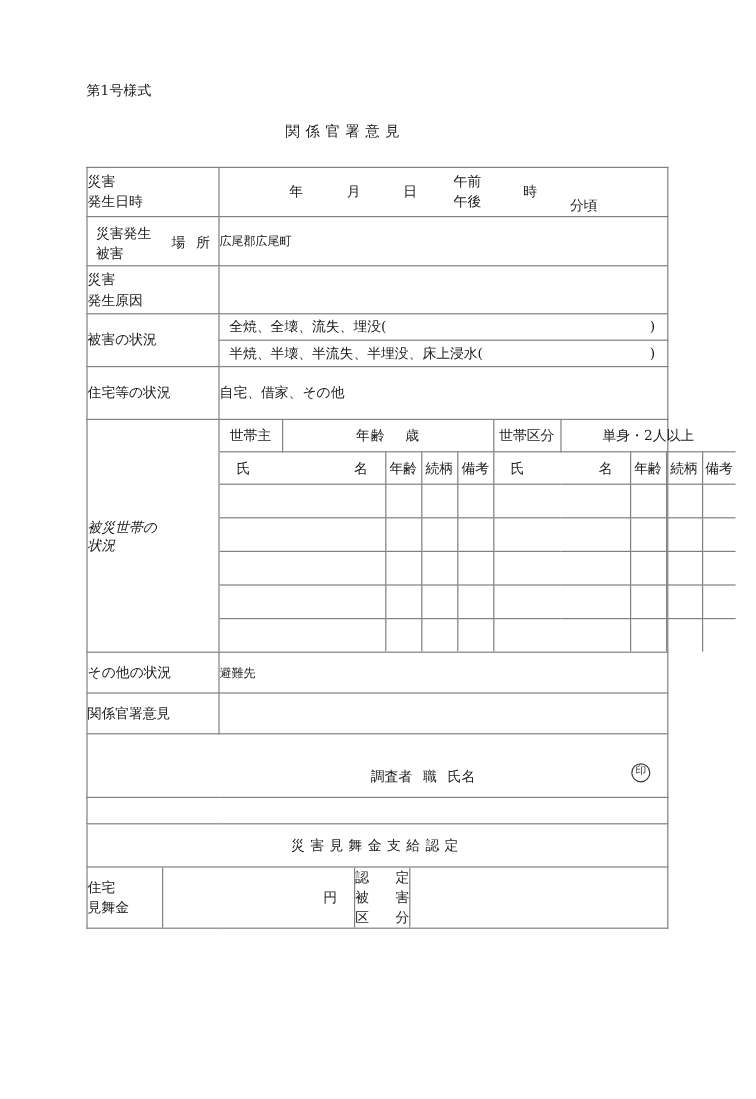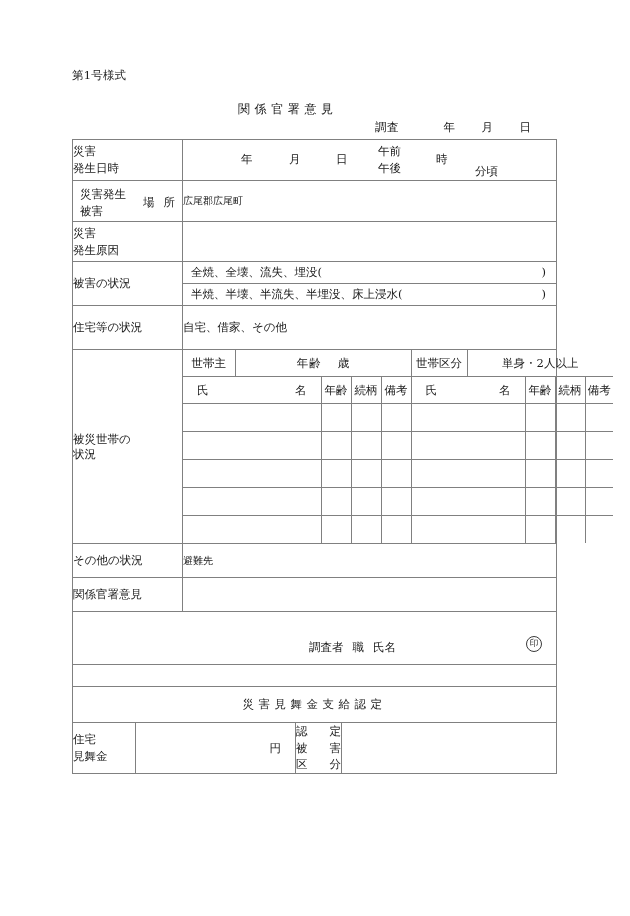--- a/index.html
+++ b/index.html
@@ -146,20 +146,21 @@
     padding: 3px 0 0 8px;
     font-size: 10px;
     vertical-align: top;
   }
 
   
   .vh-lbl {
     width: 110px;
     vertical-align: middle;
     padding: 4px 7px;
+    font-style: italic;
   }
   .vh-wrap { padding: 0 !important; }
   .inner {
     width: 100%;
     border-collapse: collapse;
     table-layout: fixed;
     font-size: 11.5px;
   }
   .inner td {
     border: 1px solid #808080;
@@ -272,23 +273,20 @@
 </style>
 </head>
 <body>
 
 <div class="page">
 
   <div class="form-code">第1号様式</div>
 
   <div class="doc-title">関係官署意見</div>
 
-  <div class="survey-date">
-    <span class="sd-lbl">調査</span><span class="sd-y">年</span><span class="sd-m">月</span><span class="sd-d">日</span>
-  </div>
 
   <table class="tbl">
     <colgroup>
       <col style="width:110px">
       <col style="width:374px">
     </colgroup>
     <tbody>
 
       <tr class="r-datetime">
         <td class="lbl">

